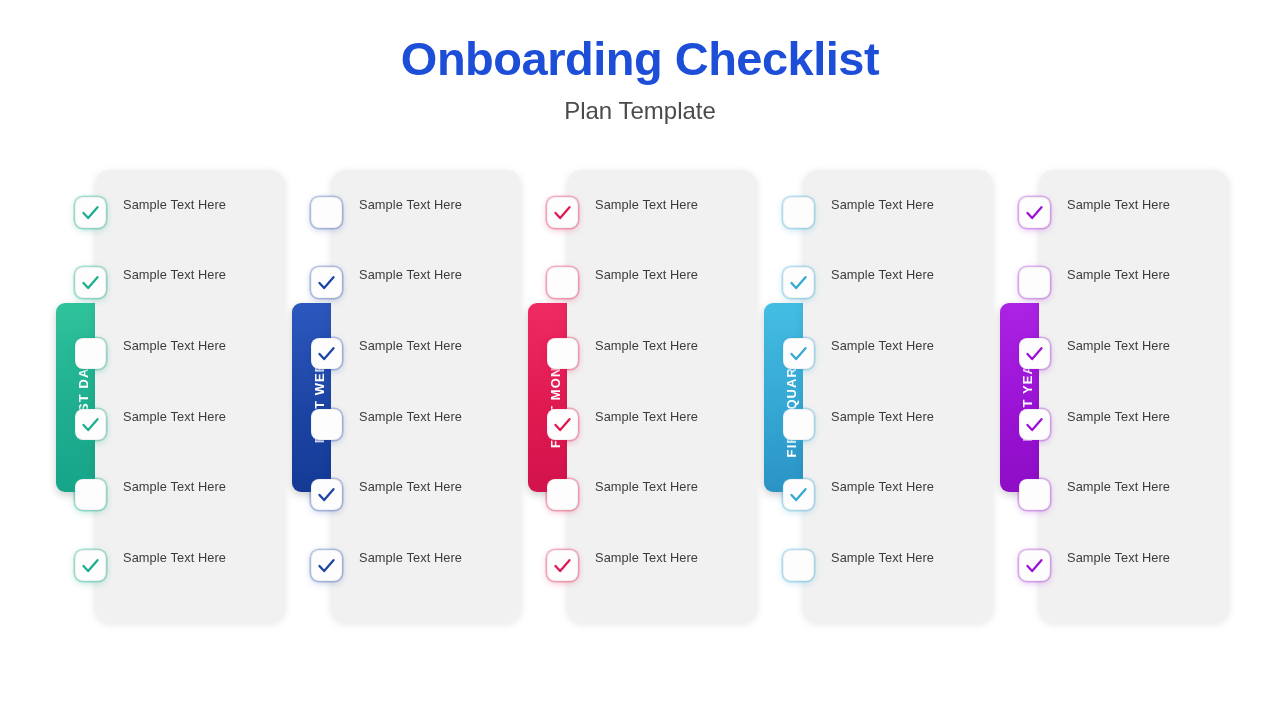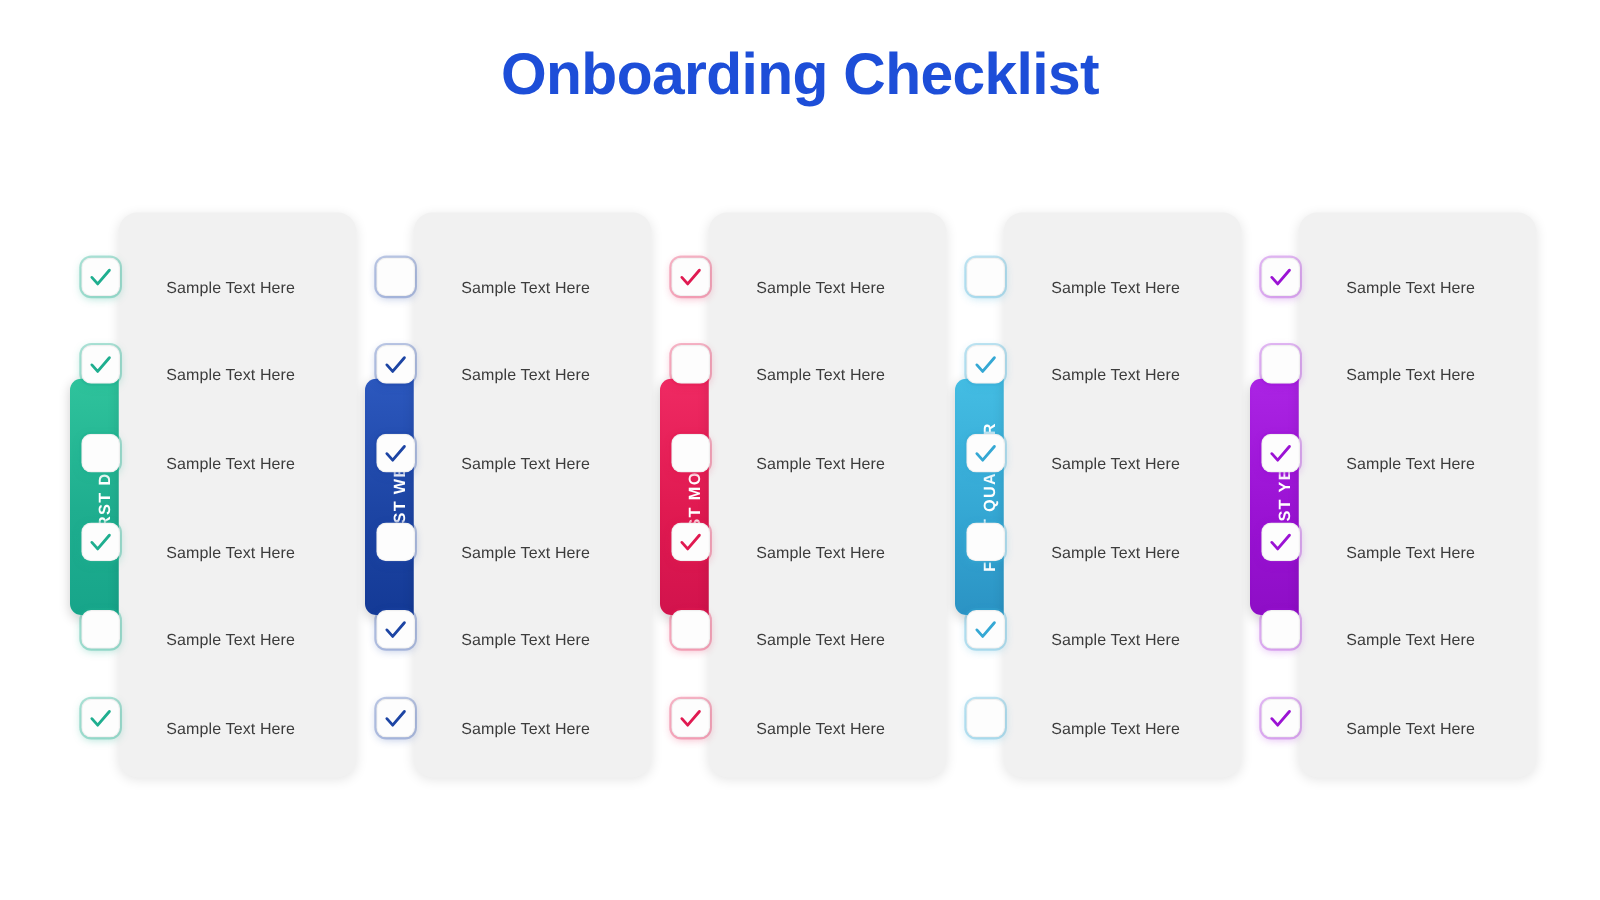--- a/index.html
+++ b/index.html
@@ -109,25 +109,24 @@
   .rows {
     position: absolute;
     left: 0;
     top: 0;
     width: 190px;
     height: 452px;
     z-index: 3;
   }
   .row {
     position: absolute;
-    left: 9px;
+    left: 19px;
     height: 40px;
     display: flex;
-    align-items: flex-end;
-    gap: 20px;
+    align-items: flex-start;
   }
   .row-0 { top: 27px; }
   .row-1 { top: 97px; }
   .row-2 { top: 168px; }
   .row-3 { top: 239px; }
   .row-4 { top: 309px; }
   .row-5 { top: 380px; }
 
   .checkbox {
     position: relative;
@@ -153,20 +152,21 @@
     margin-left: 17px;
     white-space: nowrap;
     letter-spacing: 0.1px;
   }
 </style>
 </head>
 <body>
 
 <div class="header">
   <h1 class="page-title">Onboarding Checklist</h1>
+  <h2 class="page-subtitle">Plan Template</h2>
 </div>
 
 <div class="columns" id="columns-root">
     <div class="column col-0">
       <div class="card"></div>
       <div class="tab" style="background: linear-gradient(rgb(47, 195, 156) 0%, rgb(31, 174, 143) 55%, rgb(23, 165, 138) 100%);">
         <div class="tab-label">FIRST DAY</div>
       </div>
       <div class="rows">
         <div class="row row-0">

